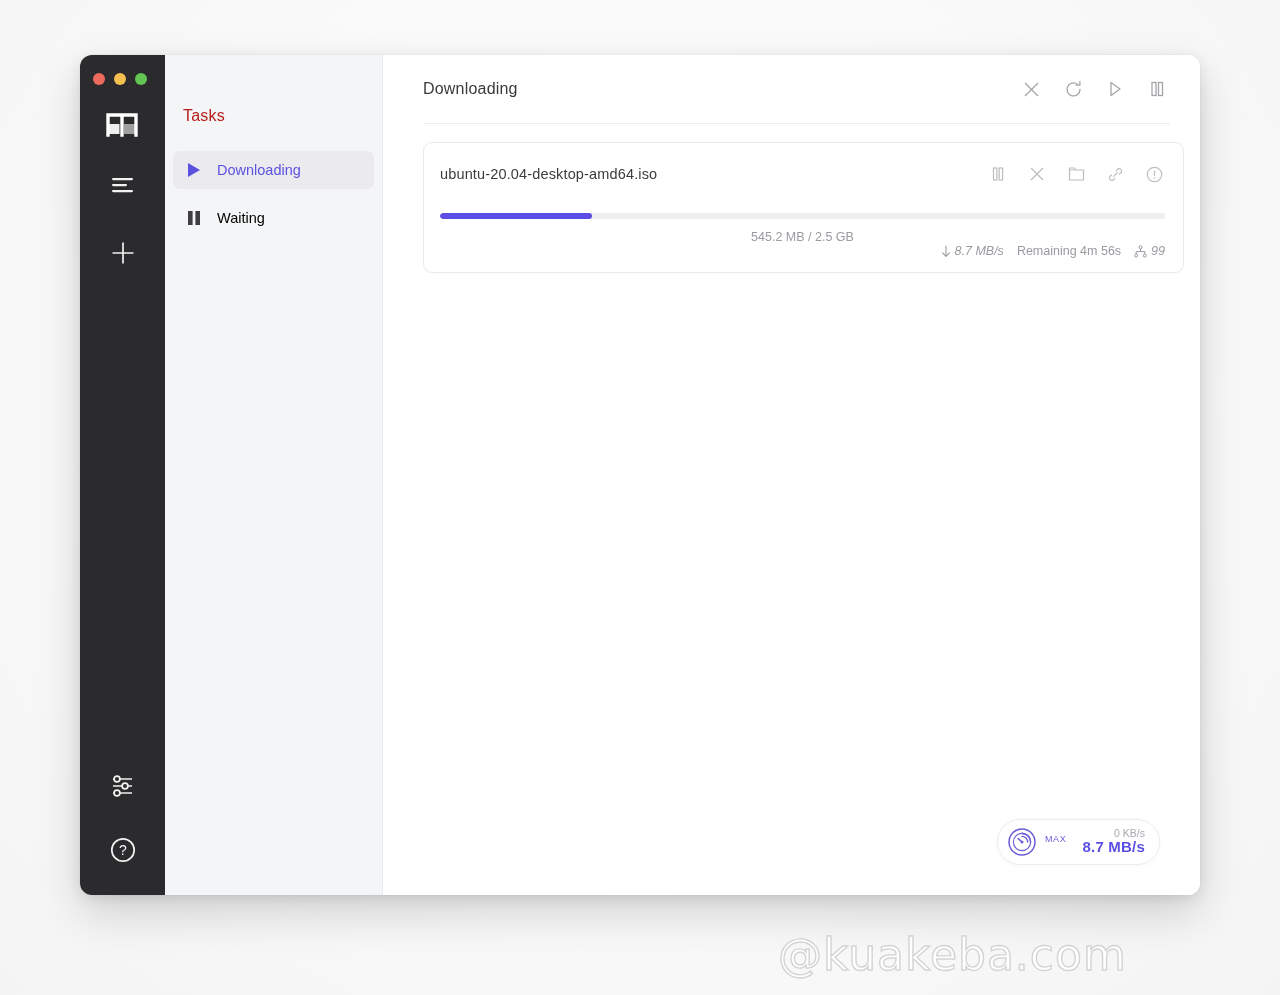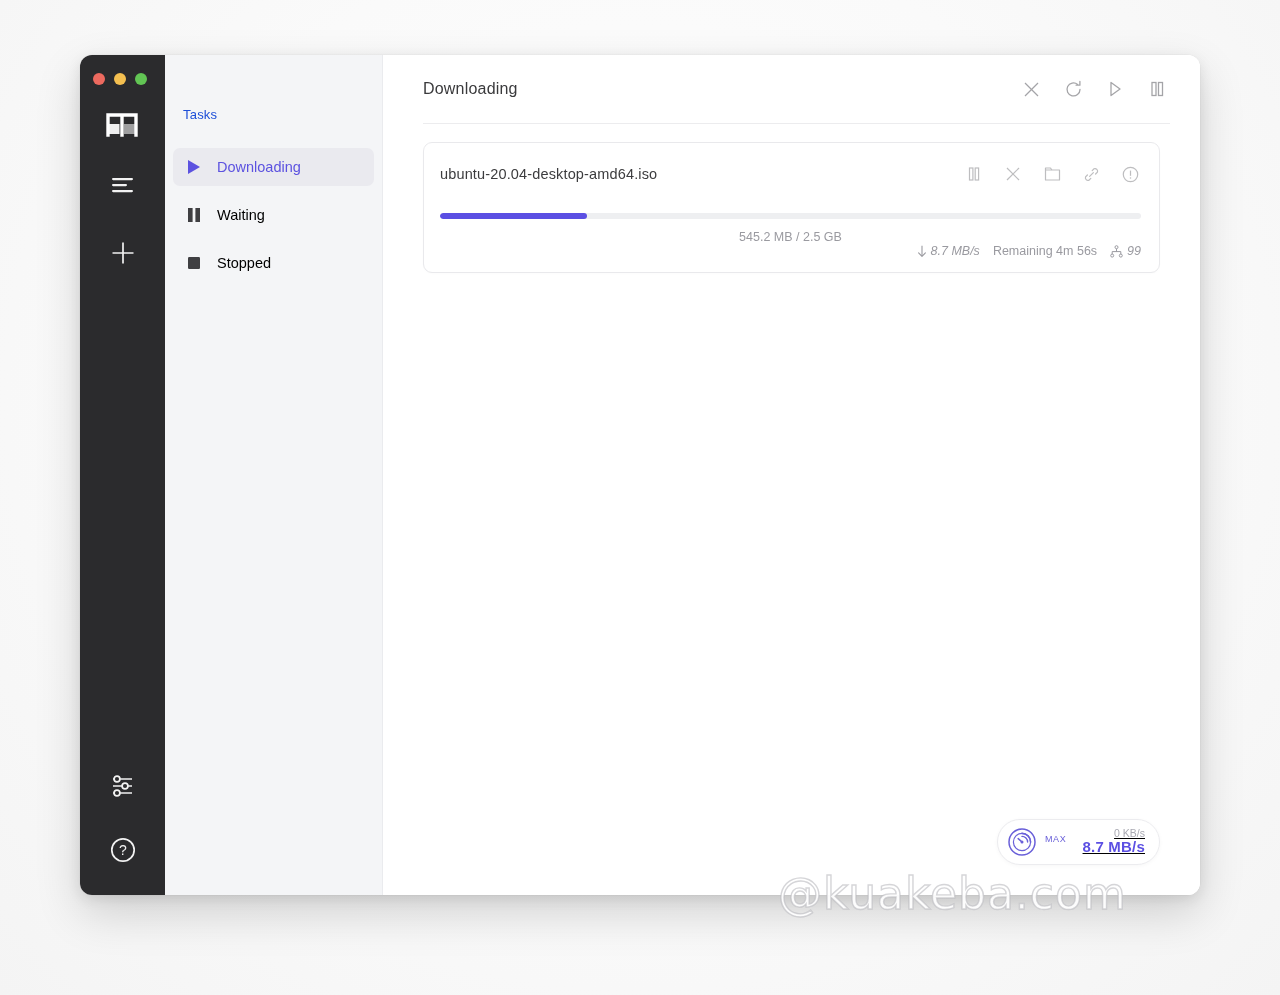--- a/index.html
+++ b/index.html
@@ -81,22 +81,22 @@
 
   
   #tasks {
     width: 218px;
     flex: 0 0 218px;
     background: #f4f5f7;
     border-right: 1px solid #eaebee;
     padding-top: 0;
   }
   #tasks-title {
-    font-size: 13px;
-    color: #1d4ed8;
+    font-size: 16px;
+    color: #b91c1c;
     padding: 52px 0 0 18px;
     letter-spacing: 0.2px;
   }
   #nav-list { margin-top: 26px; padding: 0 8px; }
   .nav-item {
     display: flex;
     align-items: center;
     height: 38px;
     padding-left: 12px;
     border-radius: 7px;
@@ -145,21 +145,21 @@
     cursor: pointer;
     opacity: 0.62;
   }
 
   #header-rule {
     height: 1px;
     background: #ececee;
     margin: 0 30px 0 40px;
   }
 
-  #task-area { padding: 18px 40px 0 40px; }
+  #task-area { padding: 18px 16px 0 40px; }
 
   .task-card {
     border: 1px solid #e9e9ec;
     border-radius: 9px;
     background: #fff;
     padding: 20px 18px 14px 16px;
     box-shadow: 0 1px 2px rgba(0,0,0,0.015);
   }
   .task-row-top {
     display: flex;
@@ -238,38 +238,37 @@
     color: #6a60d9;
     letter-spacing: 0.6px;
     margin-left: 8px;
     align-self: center;
     margin-top: -6px;
   }
   #speed-values {
     margin-left: auto;
     text-align: right;
     line-height: 1.12;
-    text-decoration: underline;
   }
   #speed-up {
     font-size: 10.5px;
     color: #a9a9b2;
   }
   #speed-down {
     font-size: 15px;
     color: #5b4fe3;
     font-weight: bold;
     letter-spacing: 0.2px;
   }
 
   
   #watermark {
     position: absolute;
     left: 778px;
-    top: 868px;
+    top: 929px;
     font-size: 44px;
     letter-spacing: 1px;
     color: rgba(255,255,255,0.92);
     -webkit-text-stroke: 1.4px rgba(188,188,192,0.62);
     font-family: "DejaVu Sans", sans-serif;
     user-select: none;
     pointer-events: none;
   }
 </style>
 </head>
@@ -349,28 +348,20 @@
         <div class="nav-item">
           <span class="nav-ico">
             <svg width="14" height="16" viewBox="0 0 14 16">
               <rect x="1" y="1" width="4.6" height="14" fill="#3f3f42"></rect>
               <rect x="8.4" y="1" width="4.6" height="14" fill="#3f3f42"></rect>
             </svg>
           </span>
           <span class="nav-label">Waiting</span>
         </div>
 
-        <div class="nav-item">
-          <span class="nav-ico">
-            <svg width="14" height="16" viewBox="0 0 14 16">
-              <rect x="1" y="2" width="12" height="12" rx="1.2" fill="#3f3f42"></rect>
-            </svg>
-          </span>
-          <span class="nav-label">Stopped</span>
-        </div>
 
       </div>
     </div>
 
     <div id="main">
 
       <div id="main-header">
         <div id="main-title">Downloading</div>
 
         <div id="header-actions">

